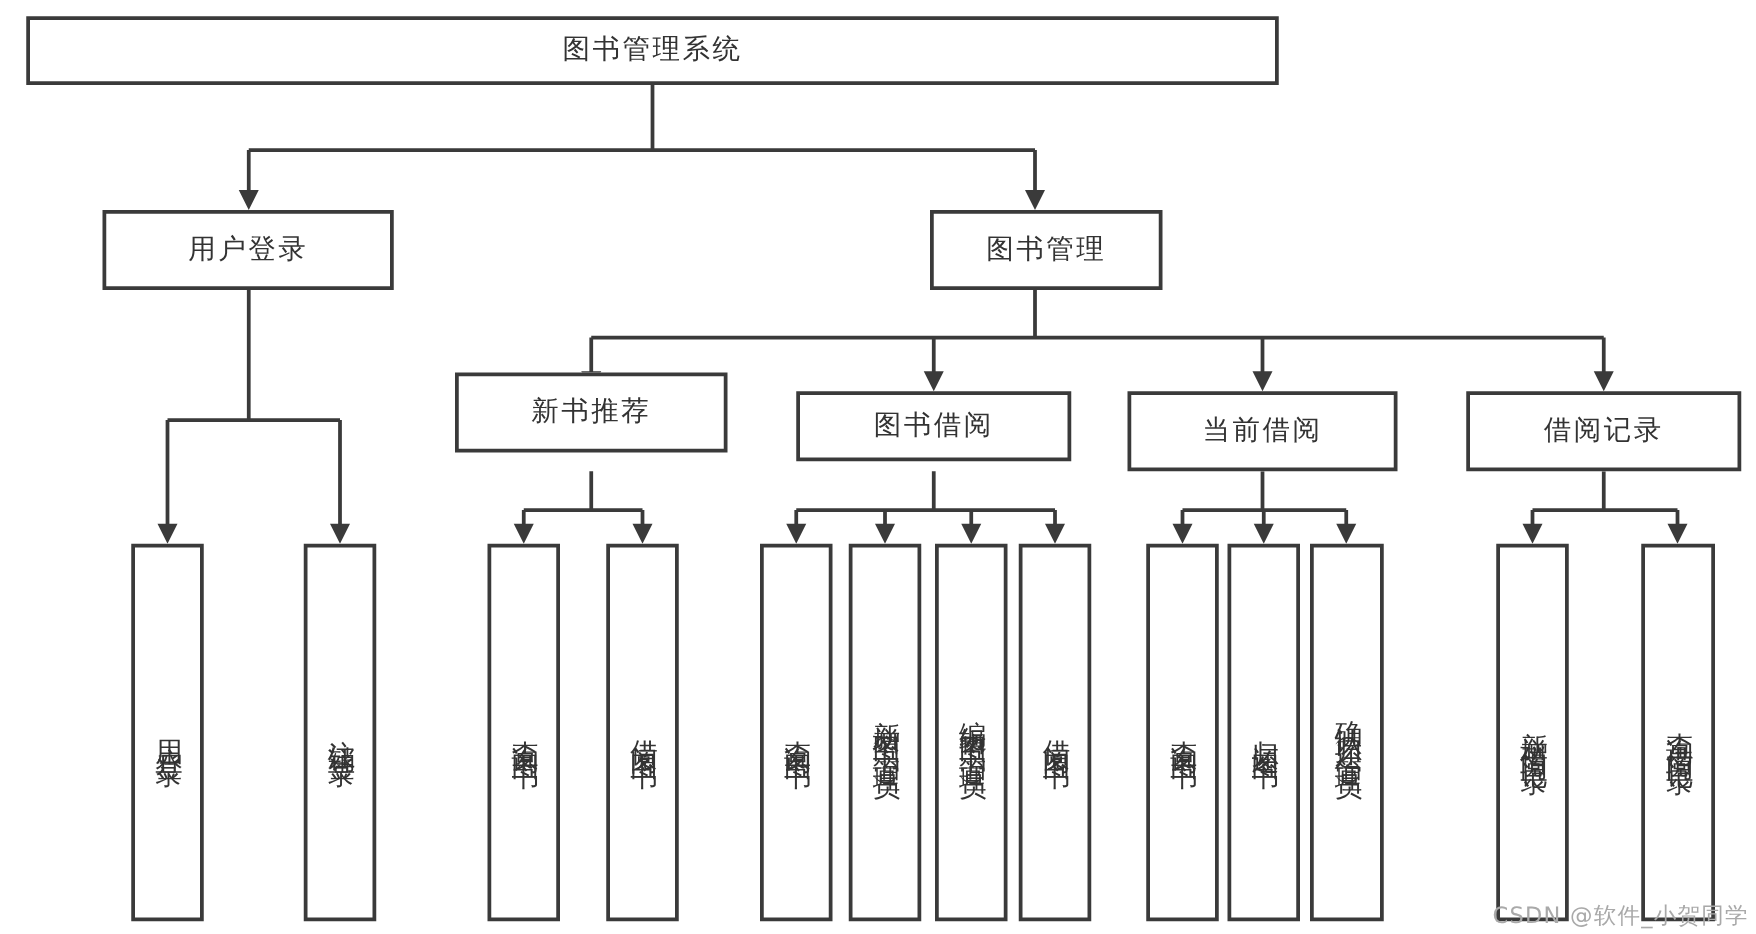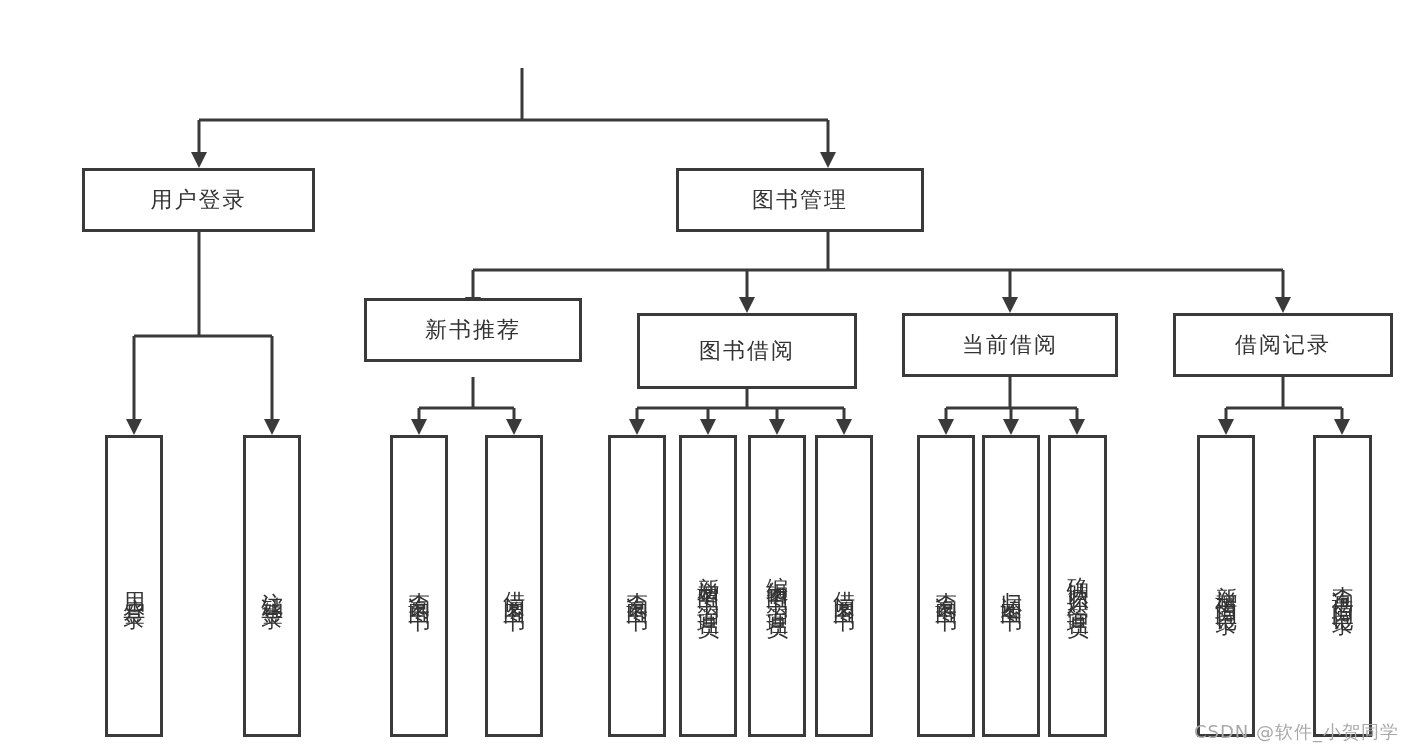--- a/index.html
+++ b/index.html
@@ -70,26 +70,27 @@
       <polygon points="769,419 785,419 777,435"></polygon>
       <polygon points="836,419 852,419 844,435"></polygon>
       <polygon points="938,419 954,419 946,435"></polygon>
       <polygon points="1003,419 1019,419 1011,435"></polygon>
       <polygon points="1069,419 1085,419 1077,435"></polygon>
       <polygon points="1218,419 1234,419 1226,435"></polygon>
       <polygon points="1334,419 1350,419 1342,435"></polygon>
     </g>
   </svg>
 
+  <div class="box" style="left:21px;top:13px;width:1002px;height:55px;">图书管理系统</div>
 
   <div class="box" style="left:82px;top:168px;width:233px;height:64px;">用户登录</div>
-  <div class="box" style="left:676px;top:168px;width:248px;height:64px;">图书管理</div>
+  <div class="box" style="left:744px;top:168px;width:186px;height:64px;">图书管理</div>
 
   <div class="box" style="left:364px;top:298px;width:218px;height:64px;">新书推荐</div>
-  <div class="box" style="left:637px;top:313px;width:220px;height:76px;">图书借阅</div>
+  <div class="box" style="left:637px;top:313px;width:220px;height:56px;">图书借阅</div>
   <div class="box" style="left:1173px;top:313px;width:220px;height:64px;">借阅记录</div>
   <div class="box" style="left:902px;top:313px;width:216px;height:64px;">当前借阅</div>
 
   <div class="box leaf" style="left:105px;top:435px;width:58px;height:302px;">用户登录</div>
   <div class="box leaf" style="left:243px;top:435px;width:58px;height:302px;">注销登录</div>
 
   <div class="box leaf" style="left:390px;top:435px;width:58px;height:302px;">查询图书</div>
   <div class="box leaf" style="left:485px;top:435px;width:58px;height:302px;">借阅图书</div>
 
   <div class="box leaf" style="left:608px;top:435px;width:58px;height:302px;">查询图书</div>

